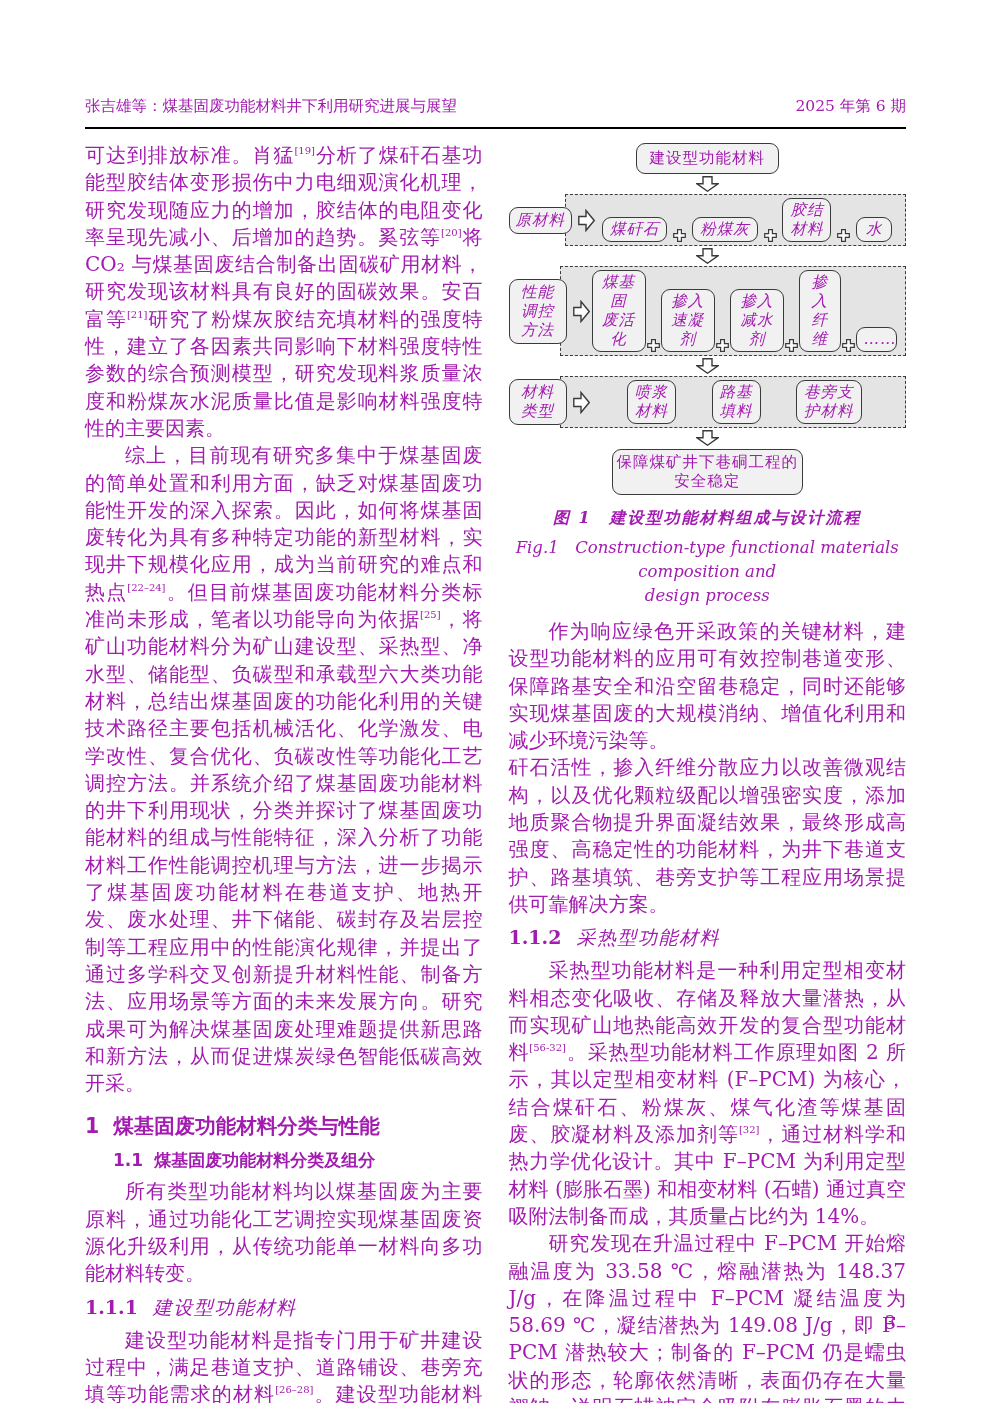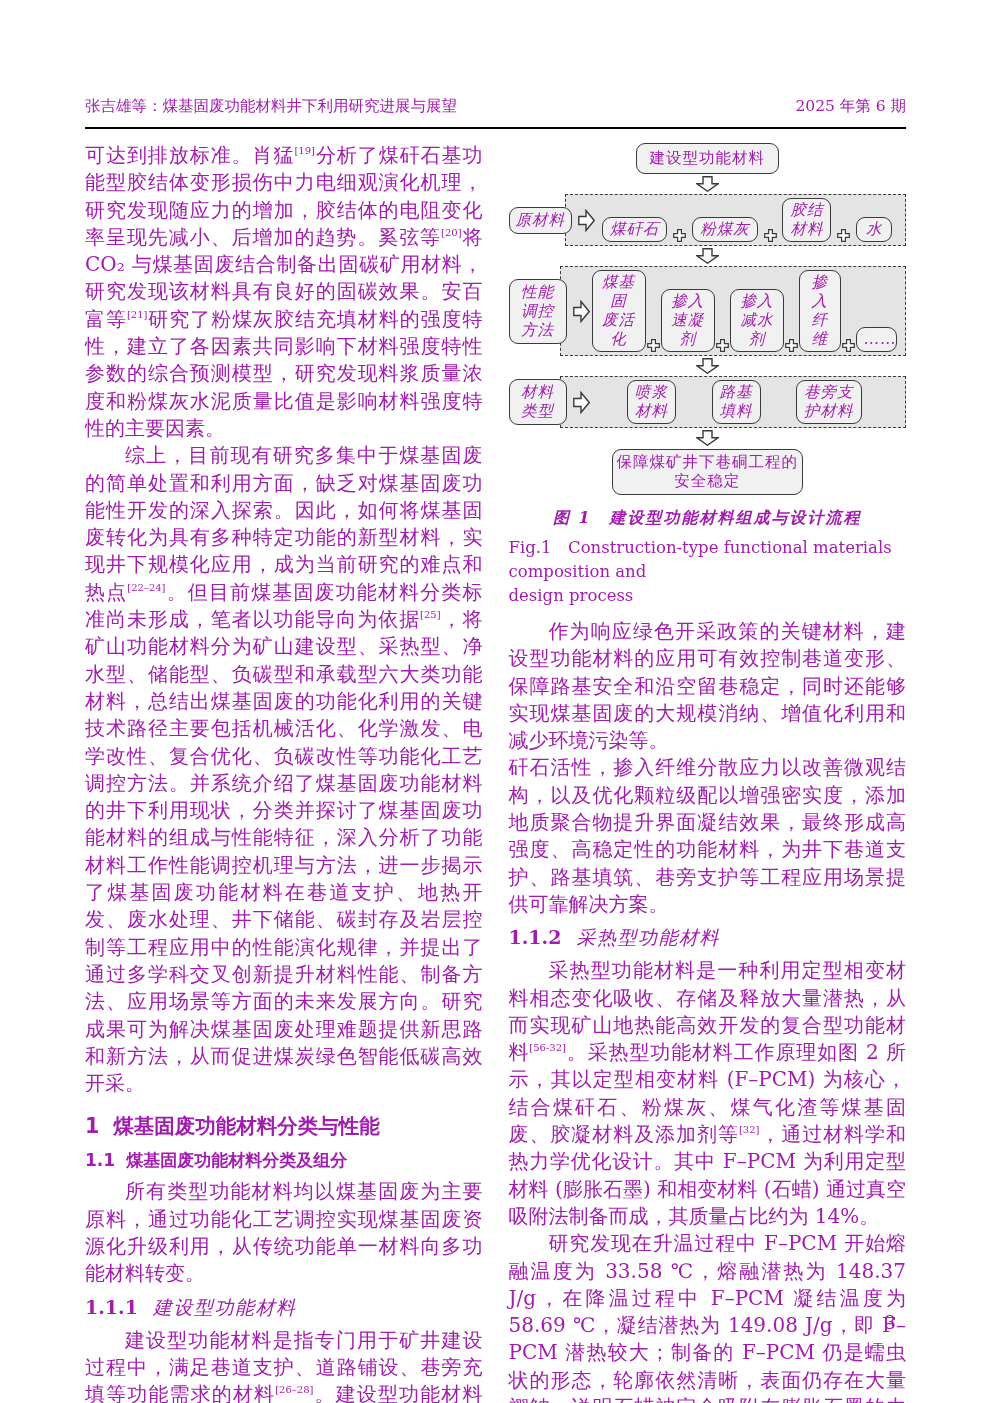--- a/index.html
+++ b/index.html
@@ -20,21 +20,21 @@
     text-indent:2em; font-family:"DejaVu Serif", serif;
   }
   p.body.noindent { text-indent:0; }
   sup { font-size:10px; line-height:0; }
 
   .sec1 { margin:15px 0 9px; font-size:20.5px; font-weight:bold;
           font-family:"DejaVu Sans", sans-serif; }
   .sec1 .num { margin-right:14px; }
   .sec2 { margin:7px 0 6px; font-size:17px; font-weight:bold;
           font-family:"DejaVu Sans", sans-serif; }
-  .sec2 .num { margin-right:11px; }
+  .sec2 .num { margin-right:11px;margin-left:28px; }
   .sec3 { margin:7px 0 6px; font-size:19px; font-family:"DejaVu Serif", serif; }
   .sec3 .num { font-weight:bold; margin-right:15px; }
   .sec3 .ttl { font-style:italic; letter-spacing:1.5px; }
 
   
   .figure-wrap { margin:1px 0 10px; }
   .fig-col { display:flex; flex-direction:column; align-items:center;
              font-size:15.5px; line-height:19px; letter-spacing:1px; }
   .fig-box {
     background:var(--box-fill,#f1f1f1); border:1.5px solid var(--box-border,#333);
@@ -50,21 +50,21 @@
     background:var(--panel-fill,#e4e4e4); display:flex; align-items:center;
     min-height:48px; padding:3px 8px 3px 12px; box-sizing:border-box;
   }
   .fig-arrow-right { flex:0 0 auto; margin-right:2px; }
   .fig-items { flex:1; display:flex; align-items:flex-end; justify-content:space-evenly; }
   .fig-item { padding:2px 7px; min-width:36px; }
   .fig-plus { flex:0 0 auto; margin:0 1px; }
   .fig-bottom { padding:3px 4px; margin-top:1px; }
   .cap-zh { text-align:center; font-size:16px; font-style:italic;
             letter-spacing:2px; margin-top:13px;font-weight:bold; }
-  .cap-en { font-size:16.5px; margin-top:7px; line-height:24px; }
+  .cap-en { text-align:center; font-size:16.5px; margin-top:7px; line-height:24px;font-style:italic; }
 
   .page-number { position:absolute; top:1312px; right:96px; font-size:18px; }
 </style>
 </head>
 <body>
 
 <div class="page">
 
   <div class="running-head">
     <span>张吉雄等：煤基固废功能材料井下利用研究进展与展望</span>

